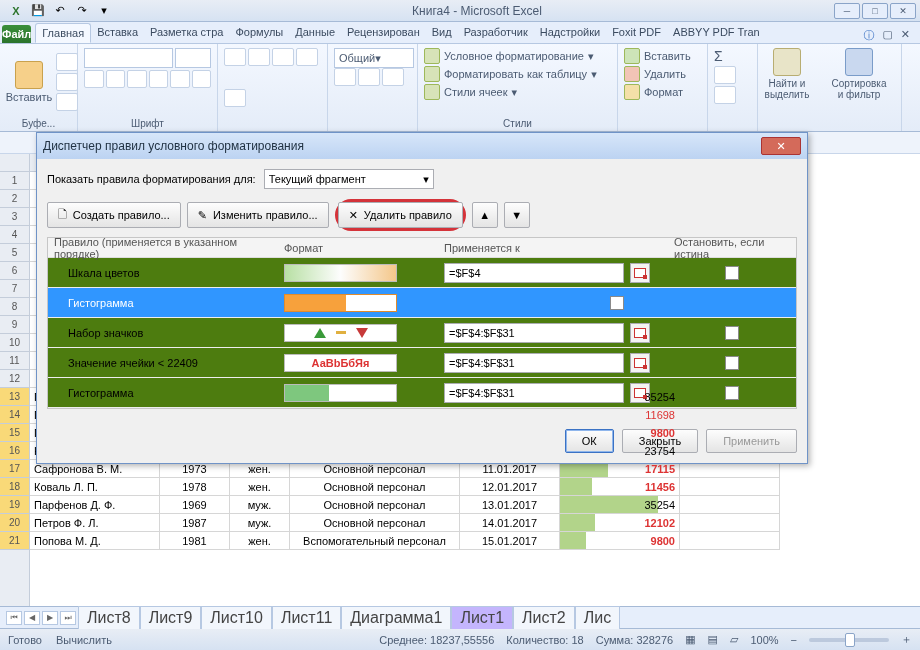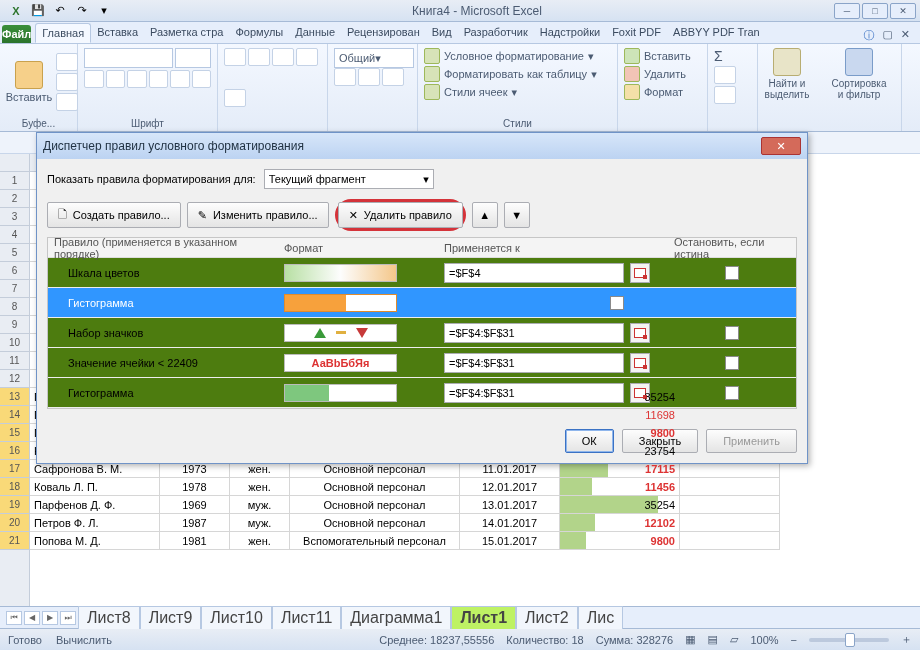--- a/index.html
+++ b/index.html
@@ -46,21 +46,21 @@
 .cells { flex:1; overflow:hidden; }
 .data-row { display:flex; height:18px; }
 .cell { border-right:1px solid #d6d6d6; border-bottom:1px solid #d6d6d6; height:18px; display:flex;align-items:center;padding:0 4px; overflow:hidden; white-space:nowrap; font-size:11px; }
 .cell.c { justify-content:center; }
 .cell.r { justify-content:flex-end; }
 
 
 .sheettabs { height: 22px; background: #e6eefb; border-top:1px solid #a6bad6; display:flex; align-items:center; padding:0 6px; gap:2px; }
 .navbtn { width:16px;height:14px;border:1px solid #b6c8e2;background:#fff;display:flex;align-items:center;justify-content:center;font-size:8px;color:#666; }
 .sheet { padding: 2px 8px; background:#f2f6fc;border:1px solid #b6c8e2;border-bottom:none;font-size:16px;color:#444; }
-.sheet.active { background:#bef264; font-weight:bold; }
+.sheet.active { background:#c4b5fd; font-weight:normal; }
 
 
 .status { height:22px; background:linear-gradient(#e8edf5,#d6e2f2); border-top:1px solid #a6bad6; display:flex;align-items:center;padding:0 8px;gap:14px;color:#4b5b72;font-size:10px; }
 .status .right { margin-left:auto; display:flex;gap:12px;align-items:center; }
 .zoom-slider { width:80px;height:4px;background:#bcc9dd;position:relative;border-radius:2px; }
 .zoom-slider::after { content:"";position:absolute;width:8px;height:12px;background:#fff;border:1px solid #8aa4c8;left:36px;top:-5px;border-radius:2px; }
 
 
 .dialog { position:absolute; left:36px; top:132px; width:772px; background:#f0f0f0; border:1px solid #6f93c7; box-shadow:2px 2px 6px rgba(0,0,0,.3); }
 .dlg-title { height:26px; background:linear-gradient(#d7e6f9,#bcd3f2); display:flex;align-items:center;padding:0 6px;color:#234; }

